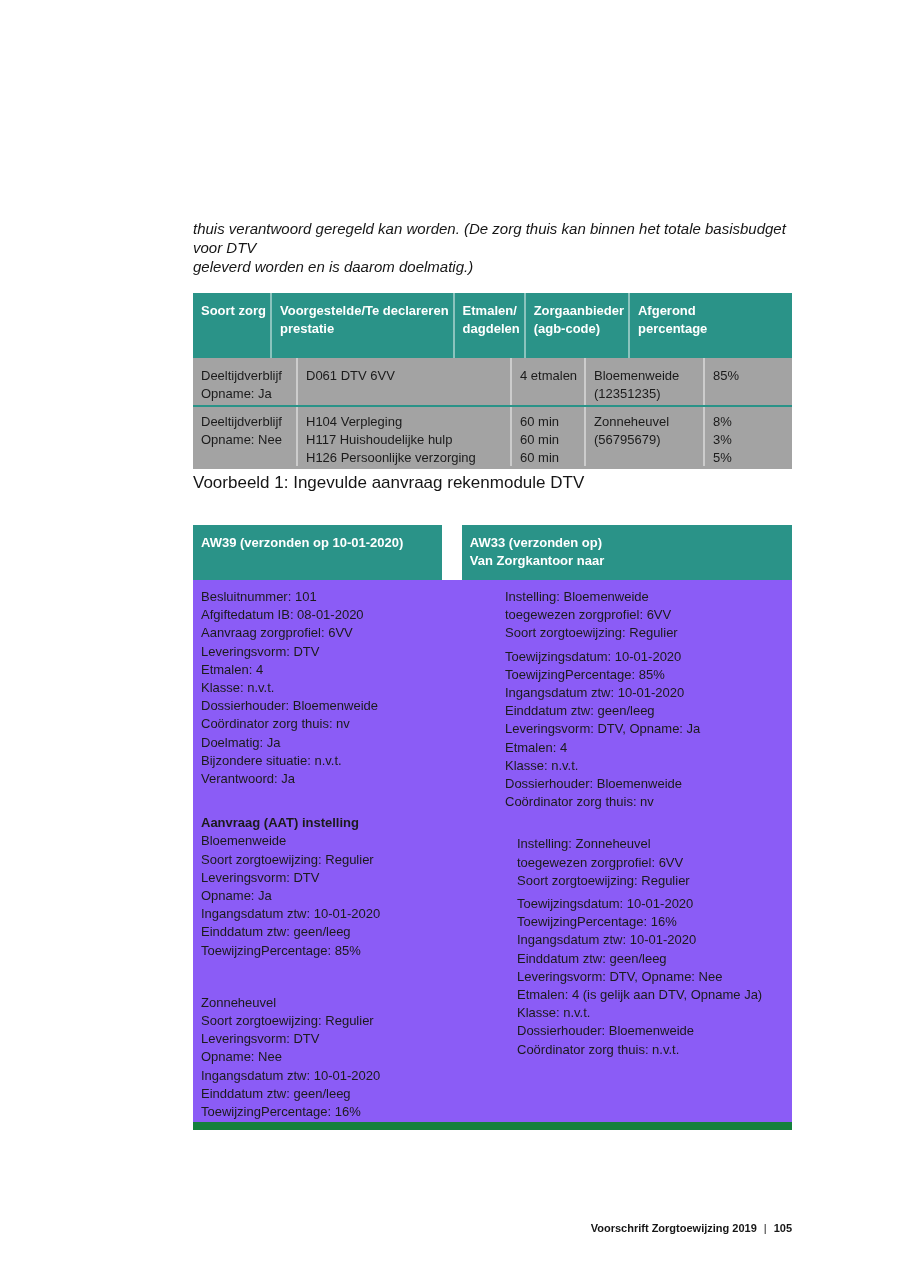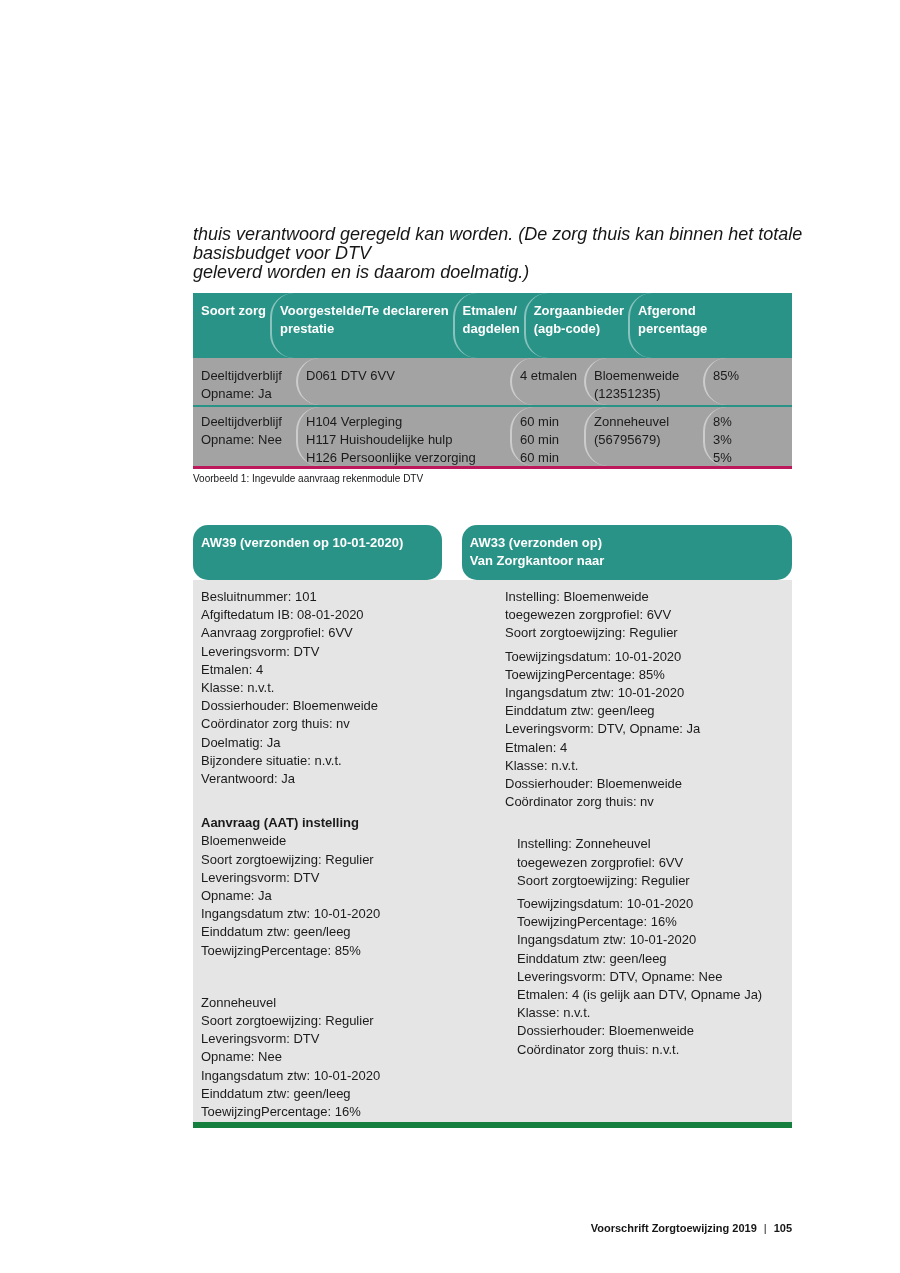--- a/index.html
+++ b/index.html
@@ -3,46 +3,46 @@
 <meta charset="utf-8">
 <style>
   html,body{margin:0;padding:0;}
   body{
     width:900px;height:1273px;background:#ffffff;position:relative;overflow:hidden;
     font-family:"Liberation Sans","DejaVu Sans",sans-serif;color:#1b1b1b;
   }
   .page{position:absolute;inset:0;}
 
   
-  .intro{position:absolute;left:193px;top:225px;width:610px;
-    font-style:italic;font-size:18px;line-height:19px;color:#161616;}
-
-  
-  .t1{position:absolute;left:193px;top:293px;width:599px;border-bottom:3px solid #be185d;}
+  .intro{position:absolute;left:193px;top:219px;width:610px;
+    font-style:italic;font-size:15px;line-height:19px;color:#161616;}
+
+  
+  .t1{position:absolute;left:193px;top:293px;width:599px;border-bottom:3px solid #a3a3a3;}
   .t1-header{display:flex;background:#2a9388;color:#ffffff;font-weight:bold;
     font-size:13px;line-height:17.5px;min-height:65px;box-sizing:border-box;}
   .t1-row{display:flex;background:#a3a3a3;font-size:13px;line-height:18px;box-sizing:border-box;}
   .t1-rows .t1-row + .t1-row{border-top:2px solid #2a9388;}
   .t1-rows .t1-row:nth-child(1){height:47px;}
   .t1-rows .t1-row:nth-child(2){height:61px;}
   .t1-cell{box-sizing:border-box;padding:9px 4px 6px 8px;overflow:hidden;}
   .t1-rows .t1-row:nth-child(2) .t1-cell{padding-top:6px;}
-  .t1-cell + .t1-cell{border-left:2px solid rgba(255,255,255,0.45);border-radius:24px;}
+  .t1-cell + .t1-cell{border-left:2px solid rgba(255,255,255,0.45);}
   .w0{width:103px;} .w1{width:214px;} .w2{width:74px;} .w3{width:119px;} .w4{width:89px;}
 
-  .caption{position:absolute;left:193px;top:473px;font-size:10px;color:#161616;}
+  .caption{position:absolute;left:193px;top:473px;font-size:17px;color:#161616;}
 
   
   .t2{position:absolute;left:193px;top:525px;width:599px;}
   .t2-head{display:flex;height:55px;}
   .t2-head-cell{background:#2a9388;color:#ffffff;font-weight:bold;font-size:13px;
-    line-height:18px;padding:9px 4px 0 8px;box-sizing:border-box;border-radius:15px;}
+    line-height:18px;padding:9px 4px 0 8px;box-sizing:border-box;}
   .t2-head-left{width:274px;margin-right:20px;}
   .t2-head-right{width:364px;}
-  .t2-body{position:relative;background:#e5e5e5;height:542px;border-bottom:6px solid #15803d;}
+  .t2-body{position:relative;background:#8b5cf6;height:542px;border-bottom:8px solid #15803d;}
   .t2-col{position:absolute;top:8px;font-size:13px;line-height:18.2px;}
   .t2-col-left{left:8px;width:262px;}
   .t2-col-right{left:312px;width:290px;}
   .block-title{font-weight:bold;}
   .block-title:empty{display:none;}
   .para + .para{margin-top:5px;}
   .t2-col-left .block:nth-child(2){margin-top:26px;}
   .t2-col-left .block:nth-child(3){margin-top:34px;}
   .t2-col-right .block:nth-child(2){margin-top:24px;margin-left:12px;}
 

